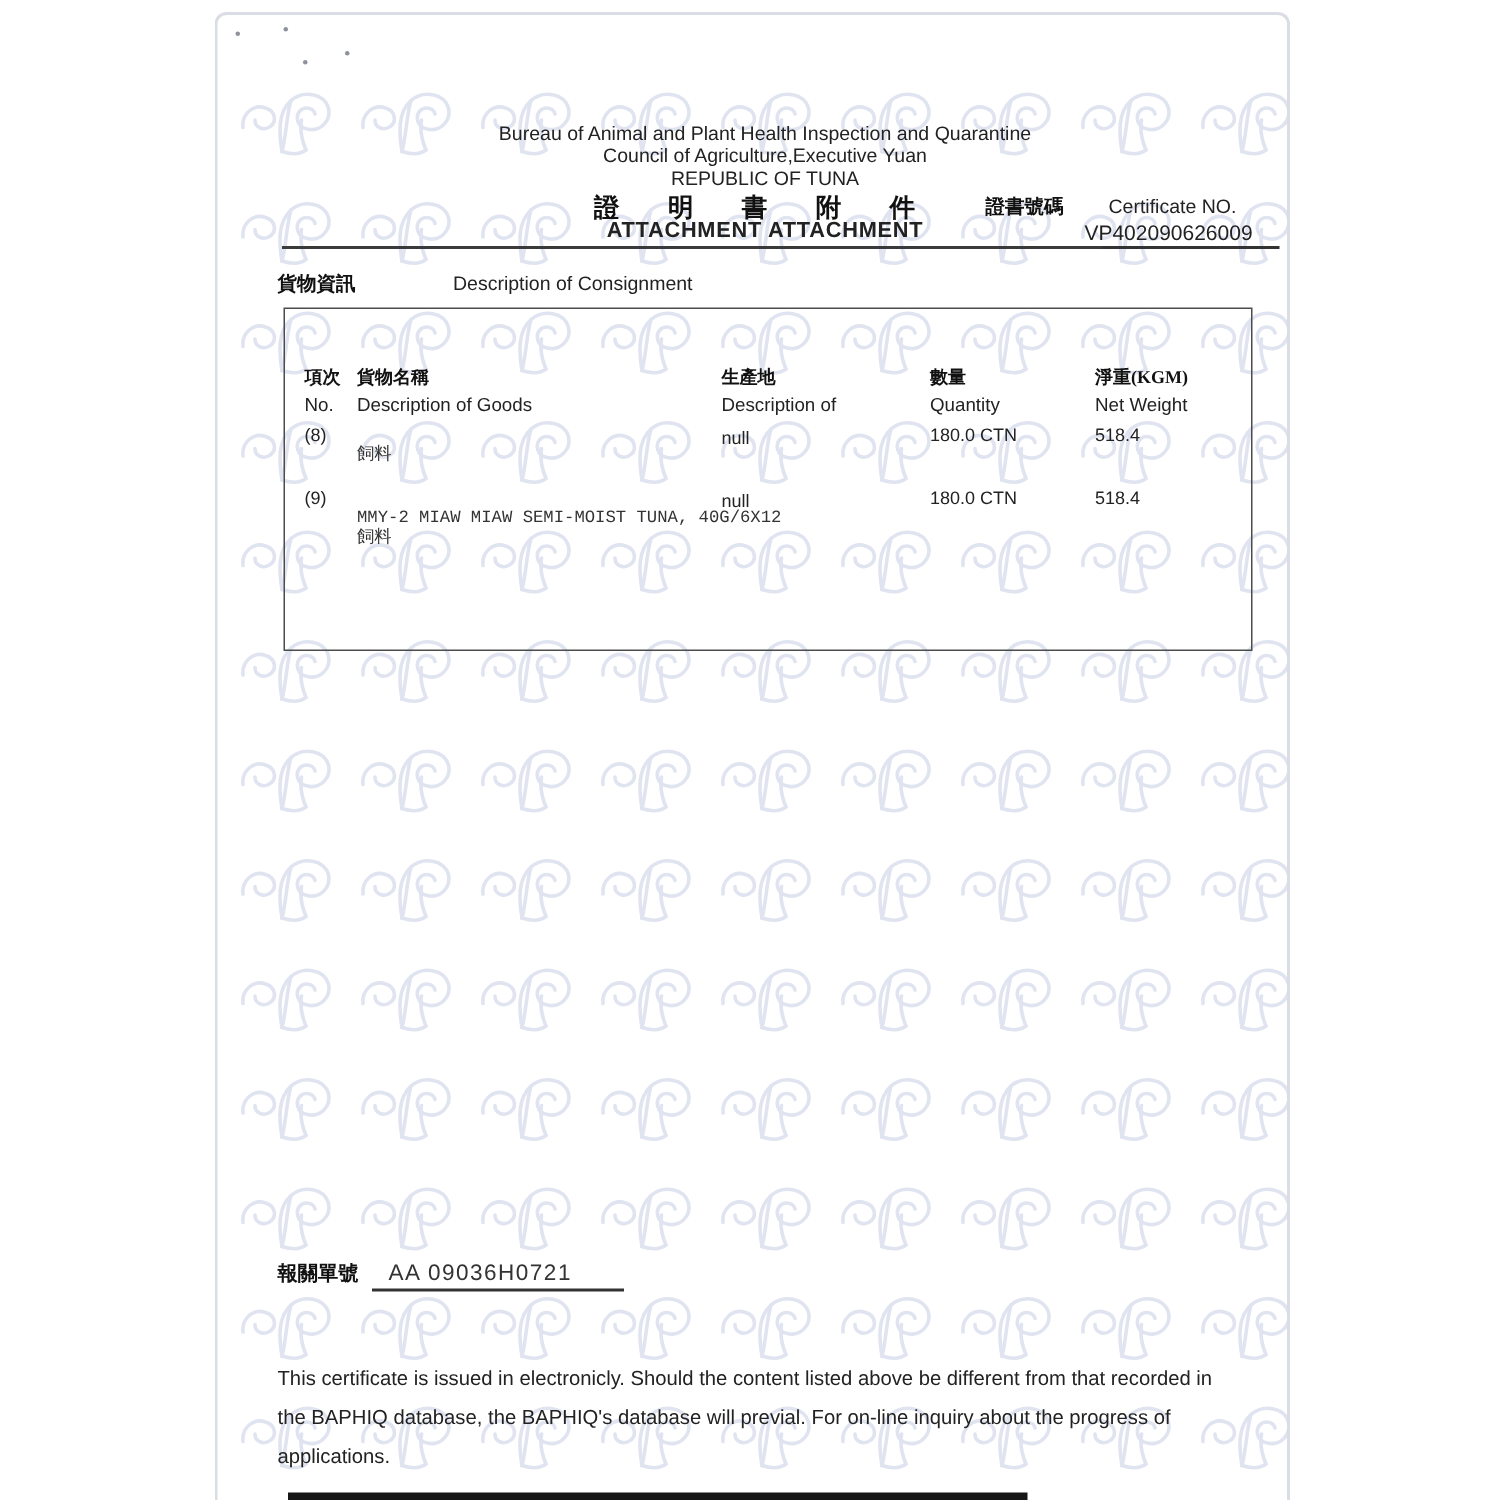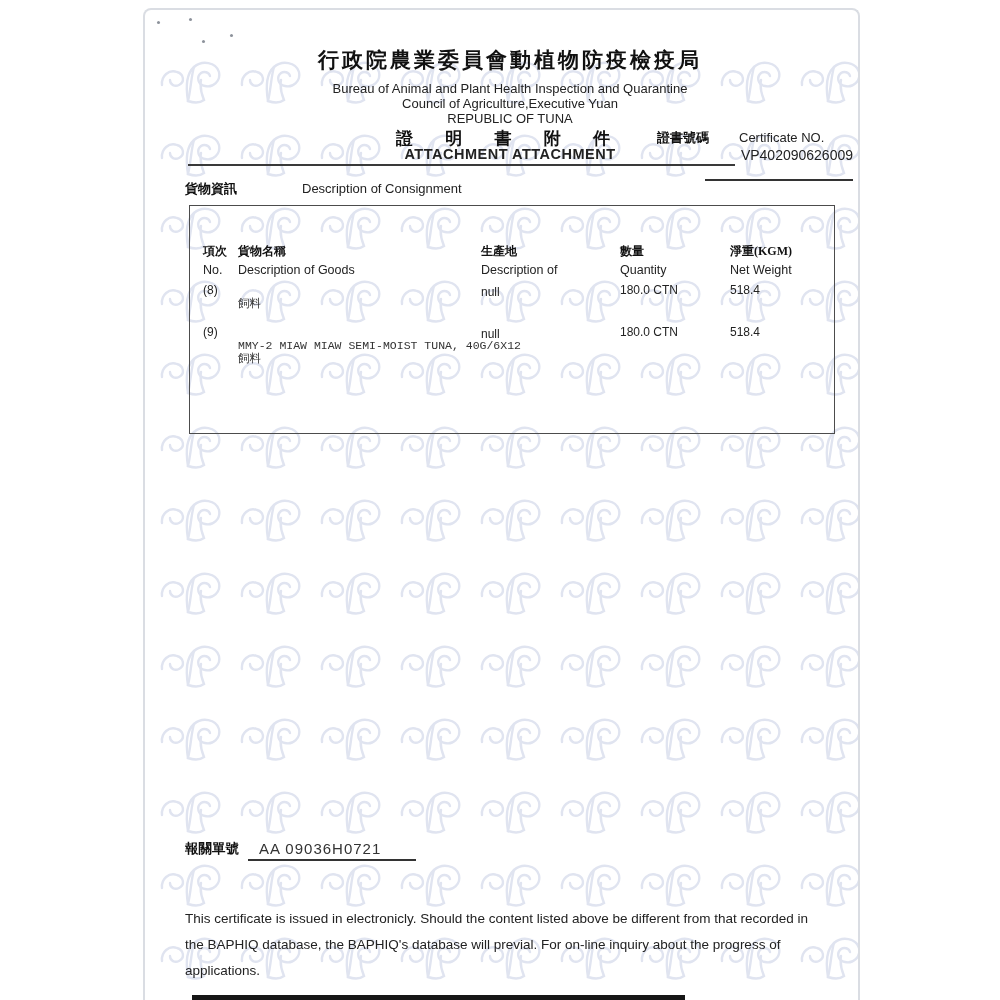--- a/index.html
+++ b/index.html
@@ -15,21 +15,21 @@
 
   .hdr{position:absolute;left:43px;width:644px;text-align:center;}
   .title-zh{top:36px;font-family:"Liberation Serif",serif;font-weight:bold;
             font-size:21px;letter-spacing:3px;color:#111;}
   .org{font-size:13px;color:#222;}
   .doc-zh{top:117px;font-family:"Liberation Serif",serif;font-weight:bold;
           font-size:17px;letter-spacing:14px;color:#111;}
   .doc-en{top:136px;font-size:14.5px;font-weight:bold;letter-spacing:.5px;}
   .abs{position:absolute;}
   .serif-b{font-family:"Liberation Serif",serif;font-weight:bold;color:#111;}
-  .certno-val{text-align:right;border-bottom:2px solid #333;padding-bottom:16px;
+  .certno-val{text-align:center;border-bottom:2px solid #333;padding-bottom:1px;
               font-size:14px;}
   .rule{position:absolute;left:43px;top:154px;width:547px;height:2px;background:#3a3a3a;}
 
   .tablebox{position:absolute;left:44px;top:195px;width:644px;height:227px;
             border:1.5px solid #4c4c4c;}
   .cell{position:absolute;white-space:pre-line;}
   .th-zh{font-family:"Liberation Serif",serif;font-weight:bold;font-size:12px;color:#111;}
   .th-en{font-size:12.5px;color:#222;}
   .mono{font-family:"Liberation Mono","DejaVu Sans Mono",monospace;font-size:11.5px;
         line-height:13px;color:#333;}
@@ -872,21 +872,20 @@
         </svg></div>
     </div>
 
   <div class="content">
 
     <div class="speck" style="left:12px;top:11px"></div>
     <div class="speck" style="left:44px;top:8px"></div>
     <div class="speck" style="left:57px;top:30px"></div>
     <div class="speck" style="left:85px;top:24px"></div>
 
-    <div class="hdr abs title-zh">行政院農業委員會動植物防疫檢疫局</div>
     <div class="hdr abs org" style="top:71px">Bureau of Animal and Plant Health Inspection and Quarantine</div>
     <div class="hdr abs org" style="top:86px">Council of Agriculture,Executive Yuan</div>
     <div class="hdr abs org" style="top:101px">REPUBLIC OF TUNA</div>
     <div class="hdr abs doc-zh">證 明 書 附 件</div>
     <div class="hdr abs doc-en">ATTACHMENT ATTACHMENT</div>
 
     <div class="abs serif-b" style="left:512px;top:119px;font-size:13px">證書號碼</div>
     <div class="abs" style="left:594px;top:120px;font-size:13px">Certificate NO.</div>
     <div class="abs certno-val" style="left:560px;top:137px;width:148px">VP402090626009</div>
 

